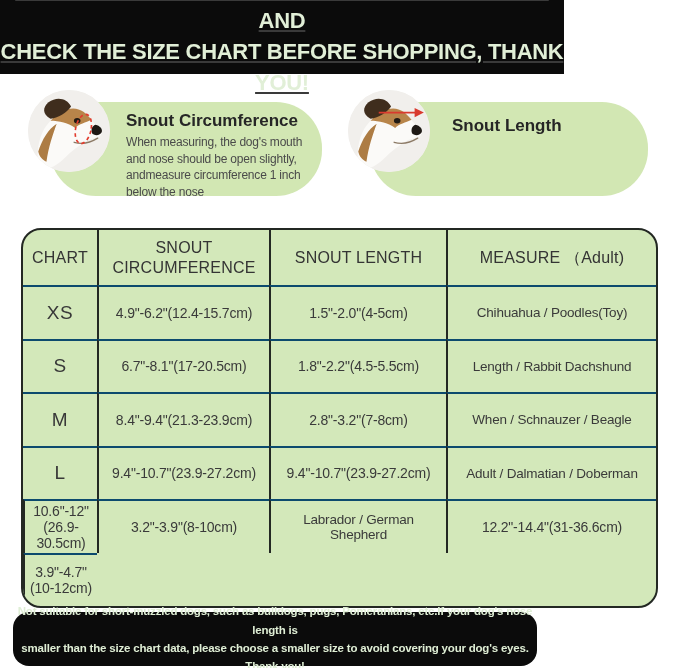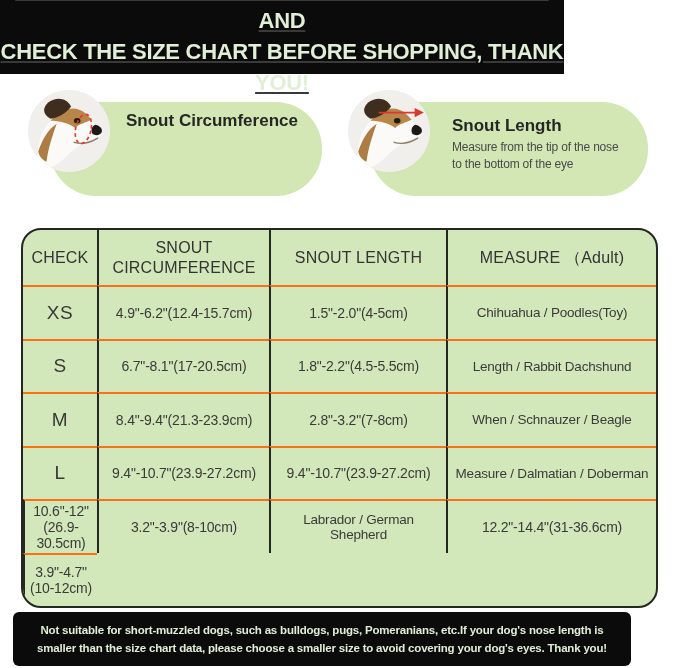--- a/index.html
+++ b/index.html
@@ -48,47 +48,51 @@
     border:2px solid #232823;border-radius:20px;overflow:hidden;
     display:grid;
     grid-template-columns:74px 172px 177px 1fr;
     grid-template-rows:55px repeat(6,1fr);
   }
   .cell{
     display:flex;align-items:center;justify-content:center;
     text-align:center;color:#3a3a3a;padding:0 2px;box-sizing:border-box;
   }
   .cell.bl{border-left:2px solid #232823;}
-  .cell.bt{border-top:2px solid #f97316;}
+  .cell.bt{border-top:2px solid #0c4a6e;}
   .cell.head{font-size:16px;line-height:1.25;letter-spacing:0.2px;color:#343434;}
   .cell.size{font-size:19px;letter-spacing:0.5px;color:#383838;}
   .cell.data{font-size:14px;letter-spacing:-0.2px;}
   .cell.breed{font-size:13.5px;letter-spacing:-0.2px;}
   
   .bottom-banner{
-    position:absolute;left:13px;top:612px;width:618px;height:54px;
-    background:#0b0b0b;border-radius:6px;
+    position:absolute;left:13px;top:612px;width:524px;height:54px;
+    background:#0b0b0b;border-radius:16px;
     display:flex;align-items:center;justify-content:center;
   }
   .bottom-banner .txt{
     color:#dfeed5;font-weight:bold;font-size:11.5px;line-height:1.6;
     letter-spacing:-0.2px;text-align:center;white-space:pre-line;width:635px;
   }
 </style>
 </head>
 <body>
 
 <div class="top-banner">
   <div class="txt">PLEASE MEASURE YOUR DOG'S SIZE CORRECTLY AND
 CHECK THE SIZE CHART BEFORE SHOPPING, THANK YOU!</div>
 </div>
 
 <div class="pill" id="pillA">
   <div class="tip-content">
     <div class="tip-title">Snout Circumference</div>
+    <div class="tip-body">When measuring, the dog's mouth
+and nose should be open slightly,
+andmeasure circumference 1 inch
+below the nose</div>
   </div>
 </div>
 <div class="photo-circle" id="circleA">
   <svg width="82" height="82" viewBox="0 0 80 80">
     <defs>
         <clipPath id="clipA">
           <circle cx="40" cy="40" r="40"></circle>
         </clipPath>
       </defs>
     <circle cx="40" cy="40" r="40" fill="#f1efec"></circle>
@@ -101,22 +105,20 @@
       <path d="M66 34 C70 35 73 38 72 41 C71 44 66 45 63 43 C61 40 62 35 66 34 Z" fill="#1e1915"></path>
       <path d="M68 47 C60 52 52 53 45 51" stroke="#8c7a66" stroke-width="1.3" fill="none" stroke-linecap="round"></path>
     </g>
     <ellipse cx="54" cy="38" rx="7.5" ry="14.5" fill="none" stroke="#e23b2e" stroke-width="1.6" stroke-dasharray="3.5 3" transform="rotate(12 54 38)"></ellipse>
   </svg>
 </div>
 
 <div class="pill" id="pillB">
   <div class="tip-content">
     <div class="tip-title">Snout Length</div>
-    <div class="tip-body">Measure from the tip of the nose
-to the bottom of the eye</div>
   </div>
 </div>
 <div class="photo-circle" id="circleB">
   <svg width="82" height="82" viewBox="0 0 80 80">
     <defs>
         <clipPath id="clipB">
           <circle cx="40" cy="40" r="40"></circle>
         </clipPath>
       </defs>
     <circle cx="40" cy="40" r="40" fill="#f1efec"></circle>
@@ -130,21 +132,21 @@
       <path d="M68 47 C60 52 52 53 45 51" stroke="#8c7a66" stroke-width="1.3" fill="none" stroke-linecap="round"></path>
     </g>
     <g>
       <line x1="30" y1="22" x2="66" y2="22" stroke="#d93a2e" stroke-width="1.8"></line>
       <path d="M65 17.5 L74 22 L65 26.5 Z" fill="#d93a2e"></path>
     </g>
   </svg>
 </div>
 
 <div class="size-table">
-  <div class="cell head">CHECK</div>
+  <div class="cell head">CHART</div>
   <div class="cell head bl">SNOUT CIRCUMFERENCE</div>
   <div class="cell head bl">SNOUT LENGTH</div>
   <div class="cell head bl">MEASURE （Adult)</div>
 
   <div class="cell size bt">XS</div>
   <div class="cell data bl bt">4.9"-6.2"(12.4-15.7cm)</div>
   <div class="cell data bl bt">1.5"-2.0"(4-5cm)</div>
   <div class="cell breed bl bt">Chihuahua / Poodles(Toy)</div>
 
   <div class="cell size bt">S</div>
@@ -153,21 +155,21 @@
   <div class="cell breed bl bt">Length / Rabbit Dachshund</div>
 
   <div class="cell size bt">M</div>
   <div class="cell data bl bt">8.4"-9.4"(21.3-23.9cm)</div>
   <div class="cell data bl bt">2.8"-3.2"(7-8cm)</div>
   <div class="cell breed bl bt">When / Schnauzer / Beagle</div>
 
   <div class="cell size bt">L</div>
   <div class="cell data bl bt">9.4"-10.7"(23.9-27.2cm)</div>
   <div class="cell data bl bt">9.4"-10.7"(23.9-27.2cm)</div>
-  <div class="cell breed bl bt">Measure / Dalmatian / Doberman</div>
+  <div class="cell breed bl bt">Adult / Dalmatian / Doberman</div>
 
   <div class="cell data bl bt">10.6"-12"(26.9-30.5cm)</div>
   <div class="cell data bl bt">3.2"-3.9"(8-10cm)</div>
   <div class="cell breed bl bt">Labrador / German Shepherd</div>
 
   <div class="cell data bl bt">12.2"-14.4"(31-36.6cm)</div>
   <div class="cell data bl bt">3.9"-4.7"(10-12cm)</div>
 </div>
 
 <div class="bottom-banner">

